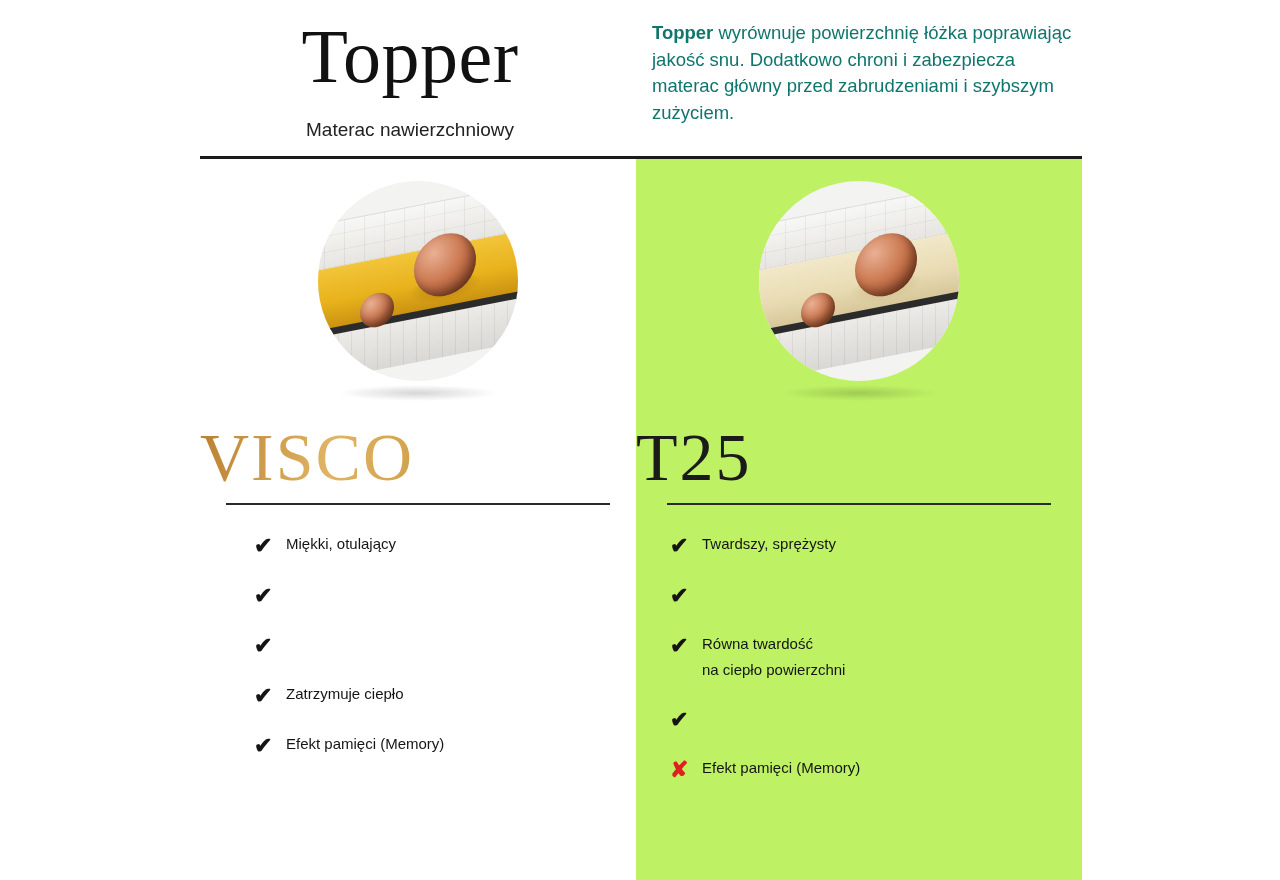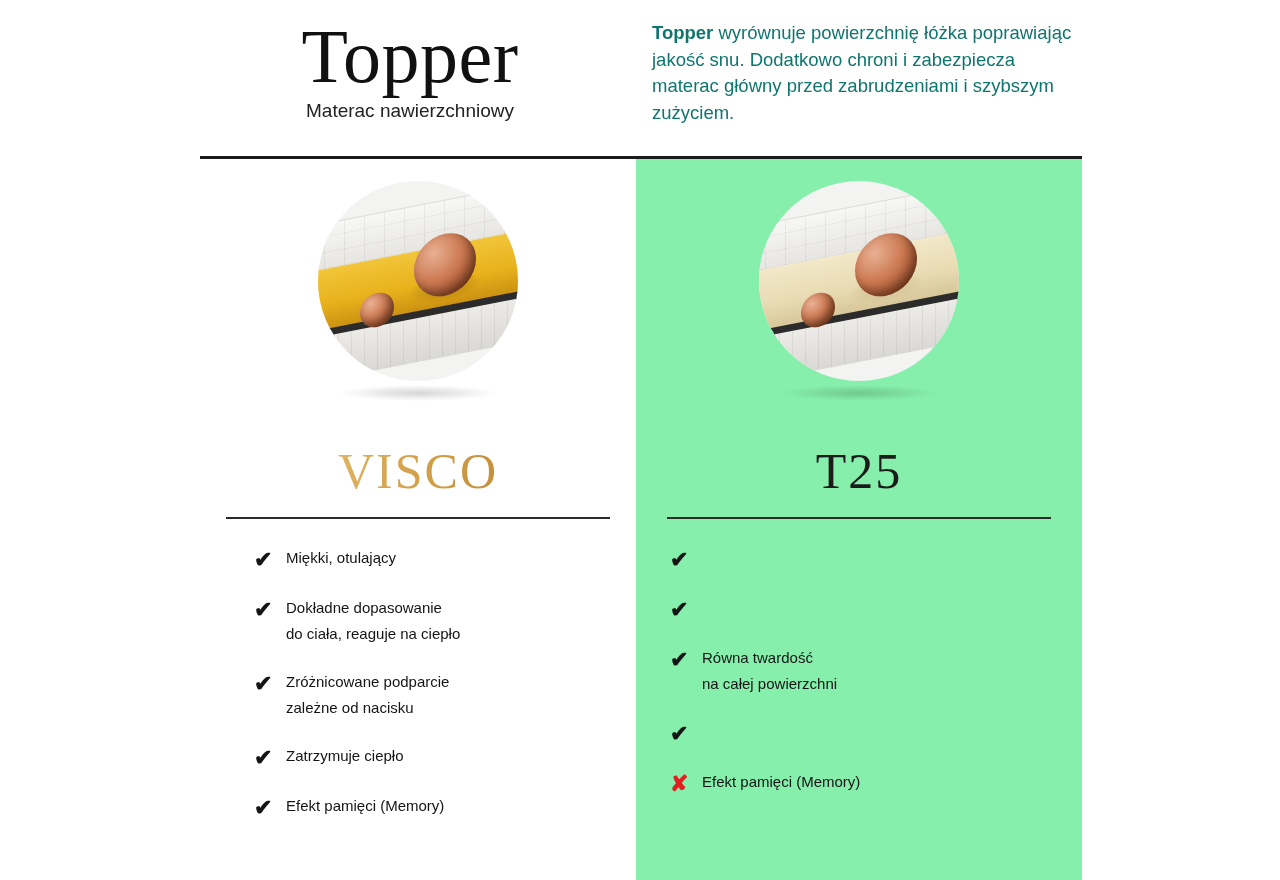--- a/index.html
+++ b/index.html
@@ -39,21 +39,21 @@
     font-weight: 400;
     letter-spacing: 0.5px;
     color: #111111;
     margin: 0;
   }
   .subtitle {
     font-family: "Liberation Sans", sans-serif;
     font-size: 19px;
     line-height: 26px;
     color: #222222;
-    margin: 0 0 0 0;
+    margin: 19px 0 0 0;
   }
   .intro {
     position: absolute;
     left: 652px;
     top: 20px;
     width: 430px;
     font-size: 18.5px;
     line-height: 26.5px;
     color: #0f766e;
   }
@@ -75,21 +75,21 @@
     left: 0;
     width: 1280px;
     height: 721px;
   }
   .col {
     position: absolute;
     top: 0;
     height: 721px;
   }
   .col-left  { left: 200px;  width: 436px; background: #ffffff; }
-  .col-right { left: 636px;  width: 446px; background: #86efac; }
+  .col-right { left: 636px;  width: 446px; background: #bef264; }
 
   
   .img-wrap {
     position: relative;
     width: 200px;
     height: 236px;
     margin: 22px auto 0 auto;
   }
   .circle-clip {
     position: absolute;
@@ -166,25 +166,25 @@
   .shadow-floor {
     position: absolute;
     left: 20px; bottom: 16px;
     width: 160px; height: 16px;
     background: radial-gradient(ellipse at 50% 50%, rgba(0,0,0,.16) 0%, rgba(0,0,0,0) 70%);
   }
 
   
   .prod-name {
     font-family: "Liberation Serif", serif;
-    font-size: 50px;
+    font-size: 68px;
     line-height: 56px;
-    text-align: center;
+    text-align: left;
     letter-spacing: 2px;
-    margin: 26px 0 0 0;
+    margin: 12px 0 0 0;
   }
   .name-visco {
     background: linear-gradient(100deg,#b98131 0%, #e0b464 30%, #cf9c43 55%, #a8702a 100%);
     -webkit-background-clip: text;
     background-clip: text;
     color: transparent;
   }
   .name-t25 { color: #1b1b1b; }
 
   .name-rule {
@@ -266,27 +266,23 @@
     <div class="prod-name name-visco">VISCO</div>
     <div class="name-rule rule-left"></div>
 
     <ul class="features list-left">
       <li class="feat">
         <span class="mark mark-check">✔</span>
         <span class="text">Miękki, otulający</span>
       </li>
       <li class="feat">
         <span class="mark mark-check">✔</span>
-        <span class="text">Dokładne dopasowanie
-do ciała, reaguje na ciepło</span>
-      </li>
-      <li class="feat">
-        <span class="mark mark-check">✔</span>
-        <span class="text">Zróżnicowane podparcie
-zależne od nacisku</span>
+      </li>
+      <li class="feat">
+        <span class="mark mark-check">✔</span>
       </li>
       <li class="feat">
         <span class="mark mark-check">✔</span>
         <span class="text">Zatrzymuje ciepło</span>
       </li>
       <li class="feat">
         <span class="mark mark-check">✔</span>
         <span class="text">Efekt pamięci (Memory)</span>
       </li>
     </ul>
@@ -309,28 +305,29 @@
       </div>
       <div class="shadow-floor"></div>
     </div>
 
     <div class="prod-name name-t25">T25</div>
     <div class="name-rule rule-right"></div>
 
     <ul class="features list-right">
       <li class="feat">
         <span class="mark mark-check">✔</span>
+        <span class="text">Twardszy, sprężysty</span>
       </li>
       <li class="feat">
         <span class="mark mark-check">✔</span>
       </li>
       <li class="feat">
         <span class="mark mark-check">✔</span>
         <span class="text">Równa twardość
-na całej powierzchni</span>
+na ciepło powierzchni</span>
       </li>
       <li class="feat">
         <span class="mark mark-check">✔</span>
       </li>
       <li class="feat">
         <span class="mark mark-cross">✘</span>
         <span class="text">Efekt pamięci (Memory)</span>
       </li>
     </ul>
   </div>

